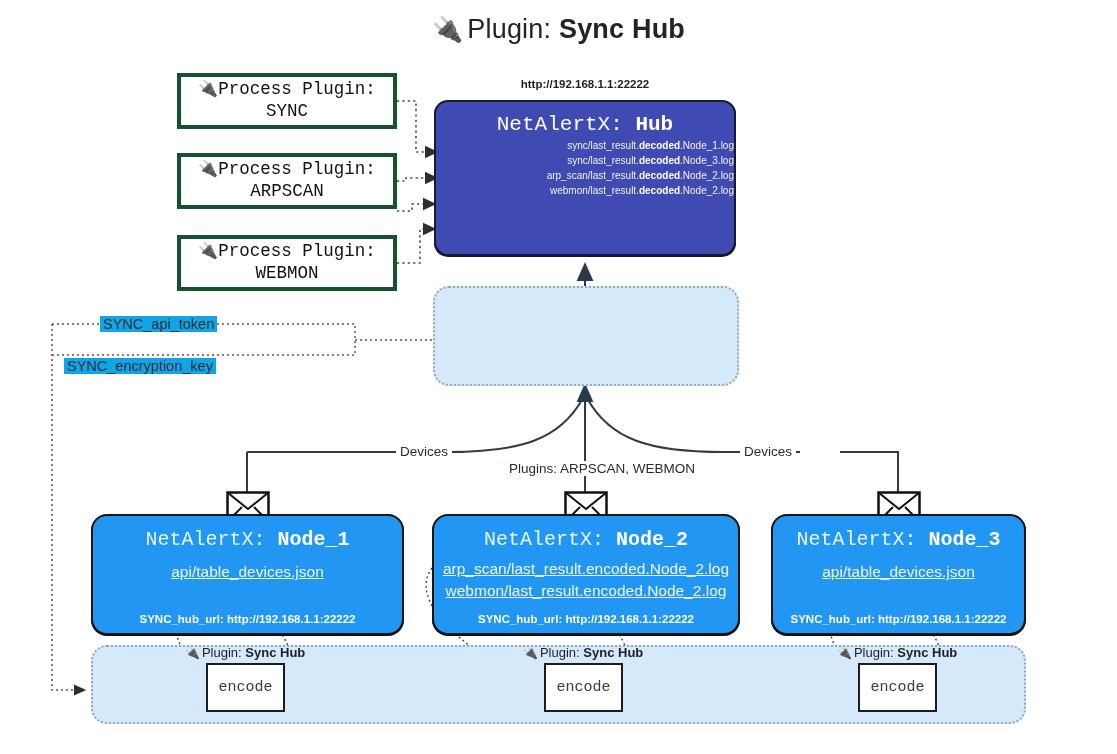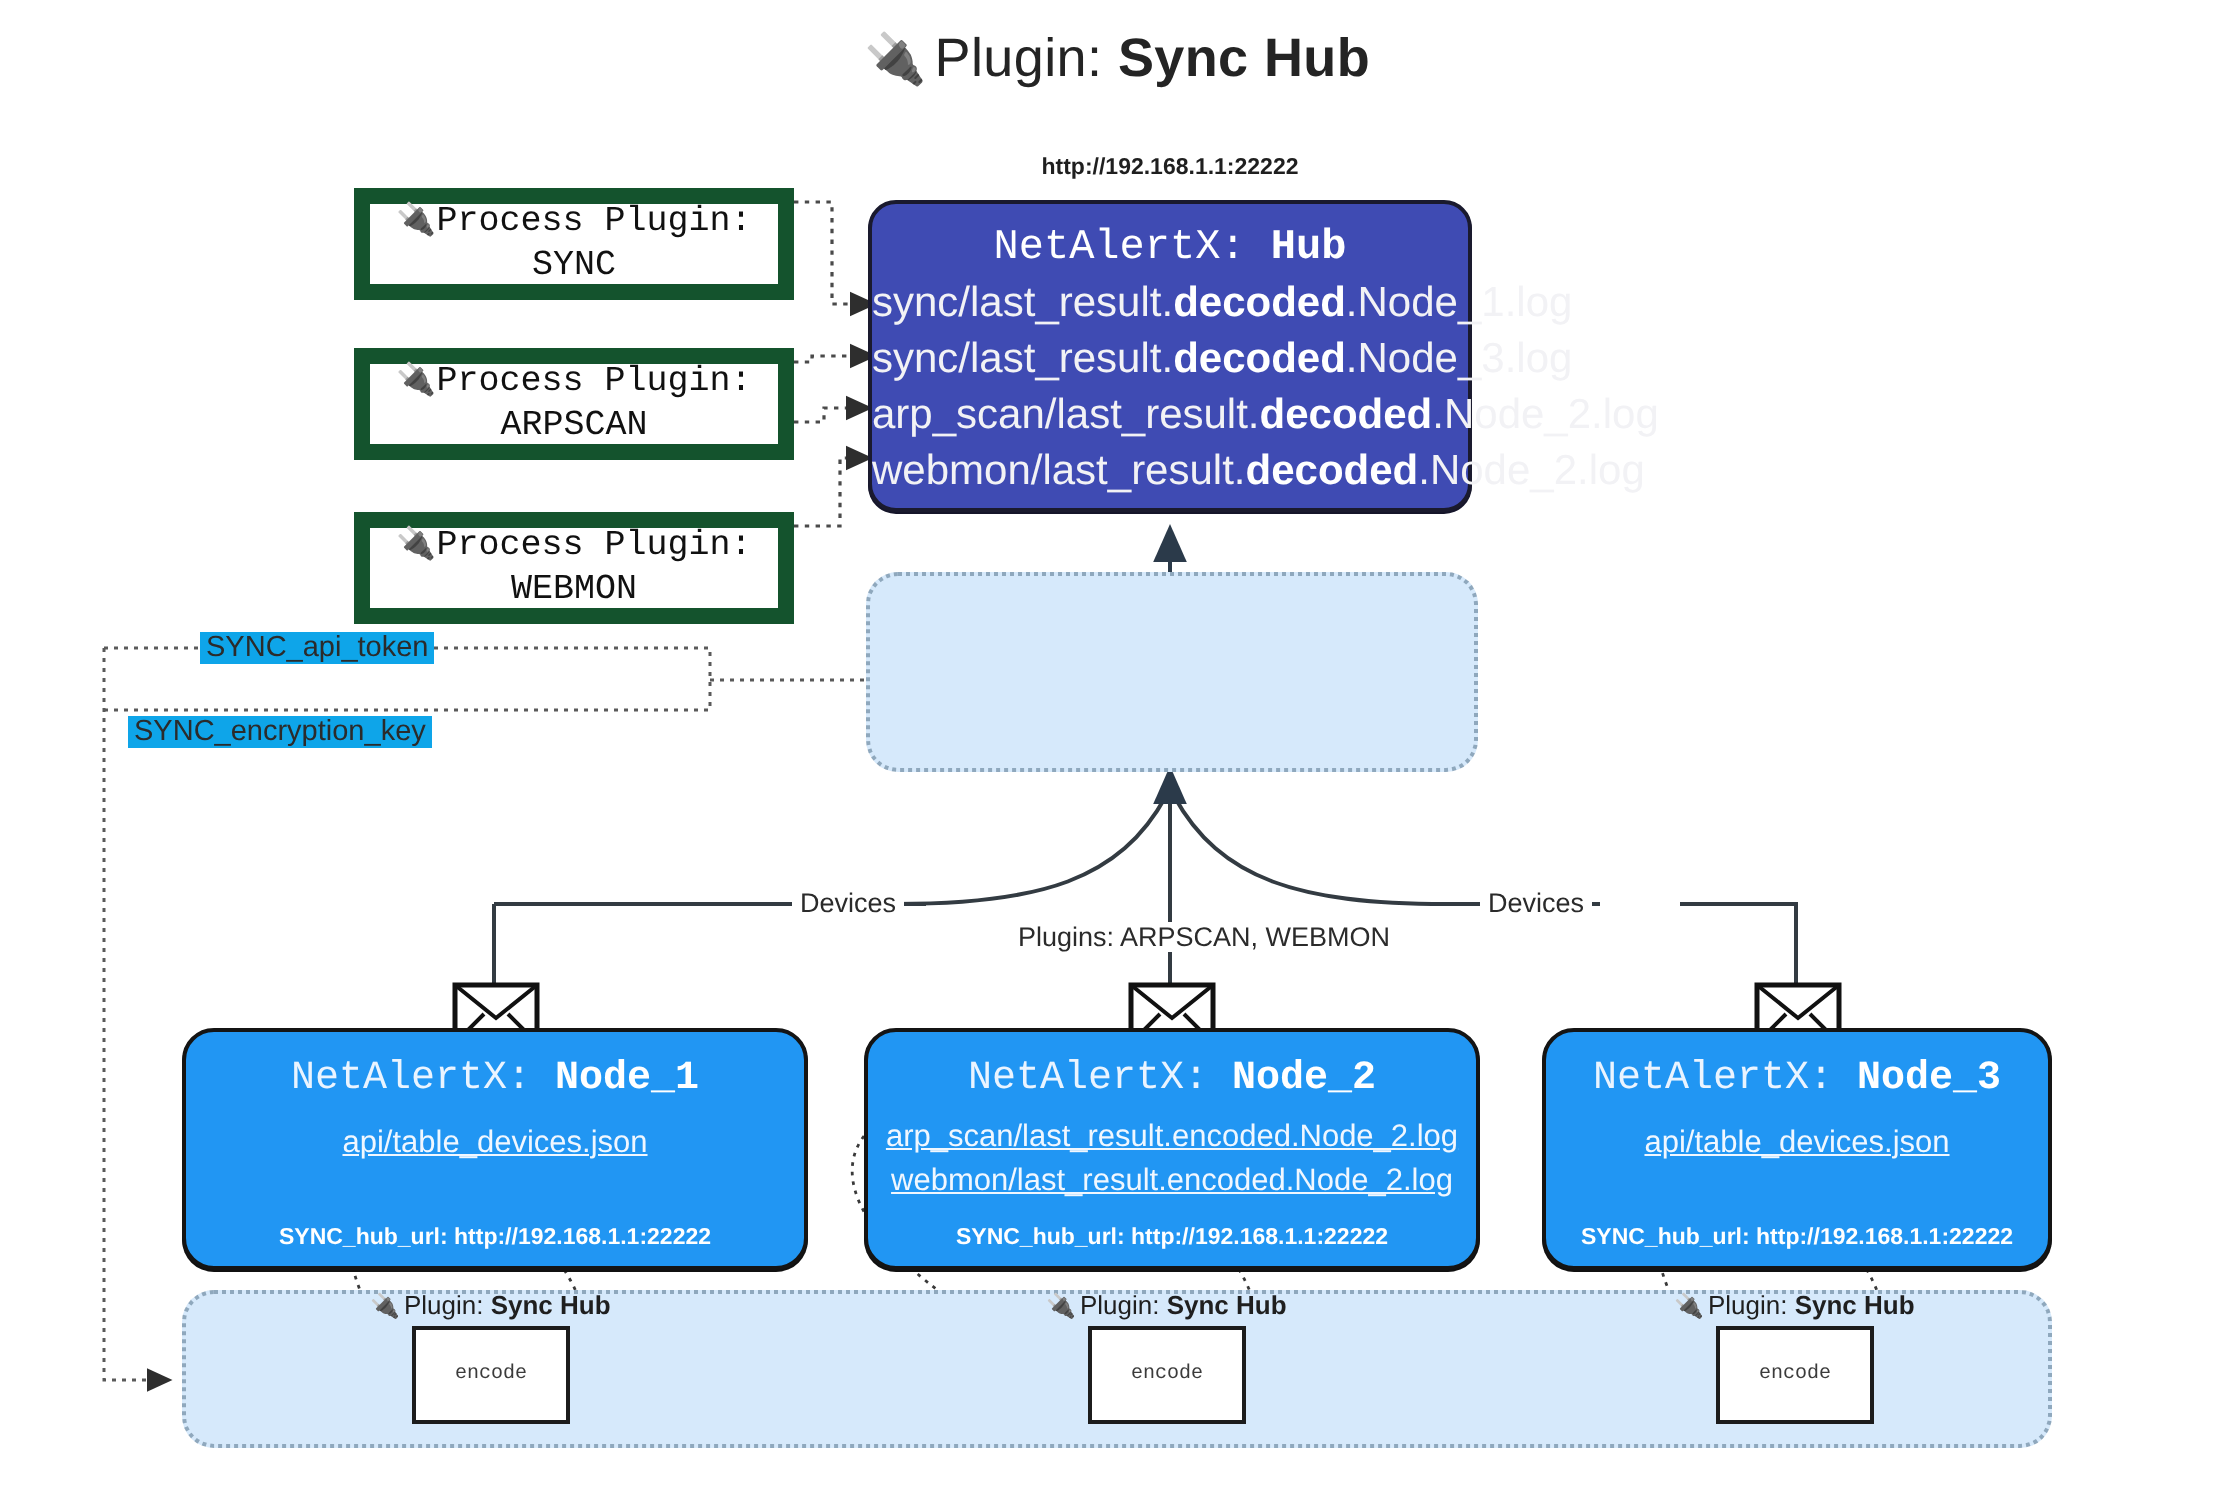--- a/index.html
+++ b/index.html
@@ -18,44 +18,43 @@
   
   #title{
     left:0;top:14px;width:1117px;text-align:center;
     font-size:27px;color:#242424;letter-spacing:.2px;
   }
   #title .plug{font-size:25px;margin-right:4px;}
   #title b{font-weight:bold;}
 
   
   .procbox{
-    border:8px solid #14532d;background:#fff;
+    border:4px solid #14532d;background:#fff;
     font-family:"Liberation Mono", monospace;
     font-size:17.5px;color:#111;
     display:flex;flex-direction:column;align-items:center;justify-content:center;
     line-height:1.25;
-    margin-top:21px;
   }
   .procbox .l1{white-space:nowrap;}
   .procbox .l2{white-space:nowrap;}
   .procbox .plug{font-family:"DejaVu Sans",sans-serif;font-size:16px;}
 
   
   #hub-url{font-size:11.5px;font-weight:bold;color:#1f1f1f;text-align:center;white-space:nowrap;}
   #hub{
     background:#3f4bb3;border:2.5px solid #1a1a2e;border-radius:14px;
     box-shadow:0 1px 0 #15152a;
   }
   #hub .hub-title{
     font-family:"Liberation Mono", monospace;
     font-size:21px;color:#ffffff;text-align:center;margin-top:11px;
   }
   #hub .hub-title b{font-weight:bold;}
   .hubrow{
-    font-size:21px;color:#f2f2f5;white-space:nowrap;text-align:left;
+    font-size:10px;color:#f2f2f5;white-space:nowrap;text-align:right;
     margin-top:4px;
   }
   .hubrow b{font-weight:bold;color:#ffffff;}
 
   
   .bluebox{
     background:#d6e9fb;border:2px dotted #8fa8bd;border-radius:16px;
   }
   .whitebox{
     background:#fff;border:2px solid #1c1c1c;
@@ -85,21 +84,21 @@
     font-size:20px;color:#eaf4ff;margin-top:12px;
   }
   .nodebox .ntitle b{font-weight:bold;color:#ffffff;margin-top:28px;}
   .nodebox .nline{font-size:15.5px;color:#f0f7ff;margin-top:12px;white-space:nowrap;text-decoration:underline;}
   .nodebox .nurl{
     position:absolute;left:0;right:0;bottom:8px;
     font-size:11.5px;font-weight:bold;color:#ffffff;white-space:nowrap;
   }
 
   
-  .encbox{font-size:10px;}
+  .encbox{font-size:15px;}
   .plabel{
     position:absolute;font-size:13px;color:#1f1f1f;white-space:nowrap;
   }
   .plabel b{font-weight:bold;}
   .plabel .plug{font-family:"DejaVu Sans",sans-serif;font-size:12px;margin-right:2px;}
   .envelope{position:absolute;}
 </style>
 </head>
 <body>
 

